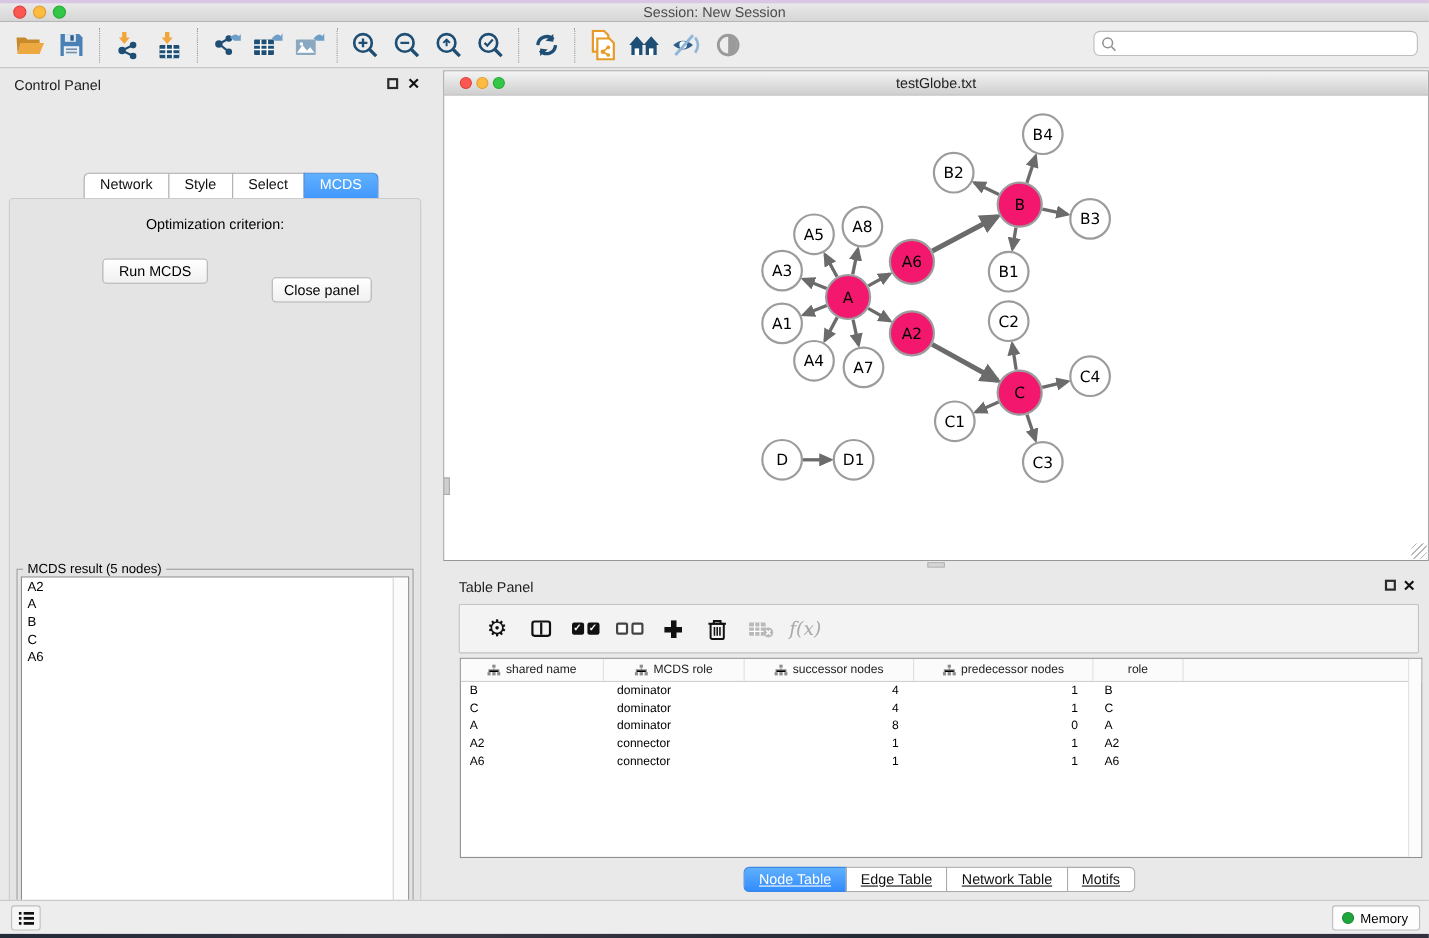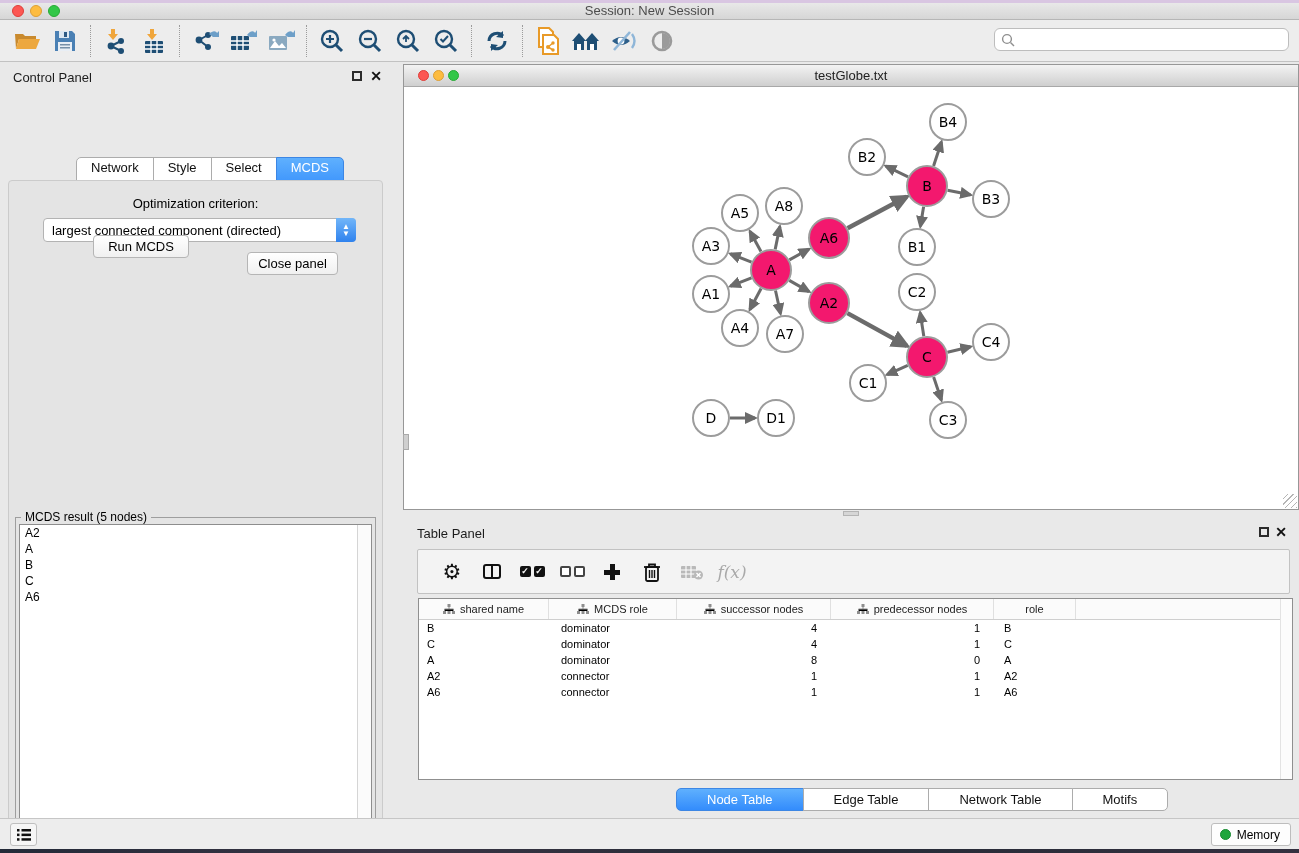--- a/index.html
+++ b/index.html
@@ -98,21 +98,21 @@
   .fx-label { font-family:"DejaVu Serif", serif; font-style:italic; font-size:17px; color:#a9a9a9; }
 
   .tp-table { position:absolute; left:15px; top:78px; width:875px; height:182px; background:#fff; border:1px solid #8f8f8f; }
   .thead { display:flex; height:21px; background:#fbfbfb; border-bottom:1px solid #cfcfcf; }
   .th { display:flex; align-items:center; justify-content:center; gap:5px; font-size:11px; color:#222; border-right:1px solid #e0e0e0; }
   .trow { display:flex; height:16px; }
   .td { font-size:11px; color:#000; line-height:16px; white-space:nowrap; overflow:hidden; }
   .tp-scroll { position:absolute; right:0; top:0; bottom:0; width:12px; border-left:1px solid #e3e3e3; background:#fcfcfc; }
 
   .bottom-tabs { left:274px; top:268px; }
-  .bottom-tabs .seg-tab { padding:0 30px; height:23px; line-height:21px; }
+  .bottom-tabs .seg-tab { padding:0 13px; height:23px; line-height:21px;text-decoration:underline; }
 
   
   .statusbar { position:absolute; left:0; top:818px; width:1299px; height:31px; background:#ededed; border-top:1px solid #c6c6c6; }
   .list-btn { position:absolute; left:10px; top:4px; width:27px; height:23px; background:#f6f6f6; border:1px solid #bfbfbf; border-radius:3px;
     display:flex; align-items:center; justify-content:center; }
   .memory-btn { position:absolute; right:8px; top:4px; height:23px; padding:0 10px 0 8px; background:#fdfdfd; border:1px solid #bdbdbd; border-radius:3px;
     display:flex; align-items:center; gap:6px; font-size:12px; color:#000; }
   .memory-dot { width:11px; height:11px; border-radius:50%; background:#1ea63c; border:1px solid #158a2f; }
   .bottom-strip { position:absolute; left:0; top:849px; width:1299px; height:4px;
     background:linear-gradient(90deg,#232a38,#3a3545 30%,#252b36 60%,#33303f); }
@@ -280,27 +280,20 @@
     <div class="close-x">✕</div>
   </div>
   <div class="seg-tabs cp-tabs">
       <div class="seg-tab">Network</div>
       <div class="seg-tab">Style</div>
       <div class="seg-tab">Select</div>
       <div class="seg-tab active">MCDS</div>
     </div>
   <div class="cp-body">
     <div class="opt-label">Optimization criterion:</div>
-    <div class="dropdown">
-      <div class="ddtext">largest connected component (directed)</div>
-      <div class="dd-stepper">
-        <span>▲</span>
-          <span>▼</span>
-      </div>
-    </div>
     <div class="btn btn-run">Run MCDS</div>
     <div class="btn btn-close">Close panel</div>
     <div class="result-group">
       <div class="result-legend">MCDS result (5 nodes)</div>
       <div class="result-list">
         <div class="mcds-item">A2</div>
           <div class="mcds-item">A</div>
           <div class="mcds-item">B</div>
           <div class="mcds-item">C</div>
           <div class="mcds-item">A6</div>

